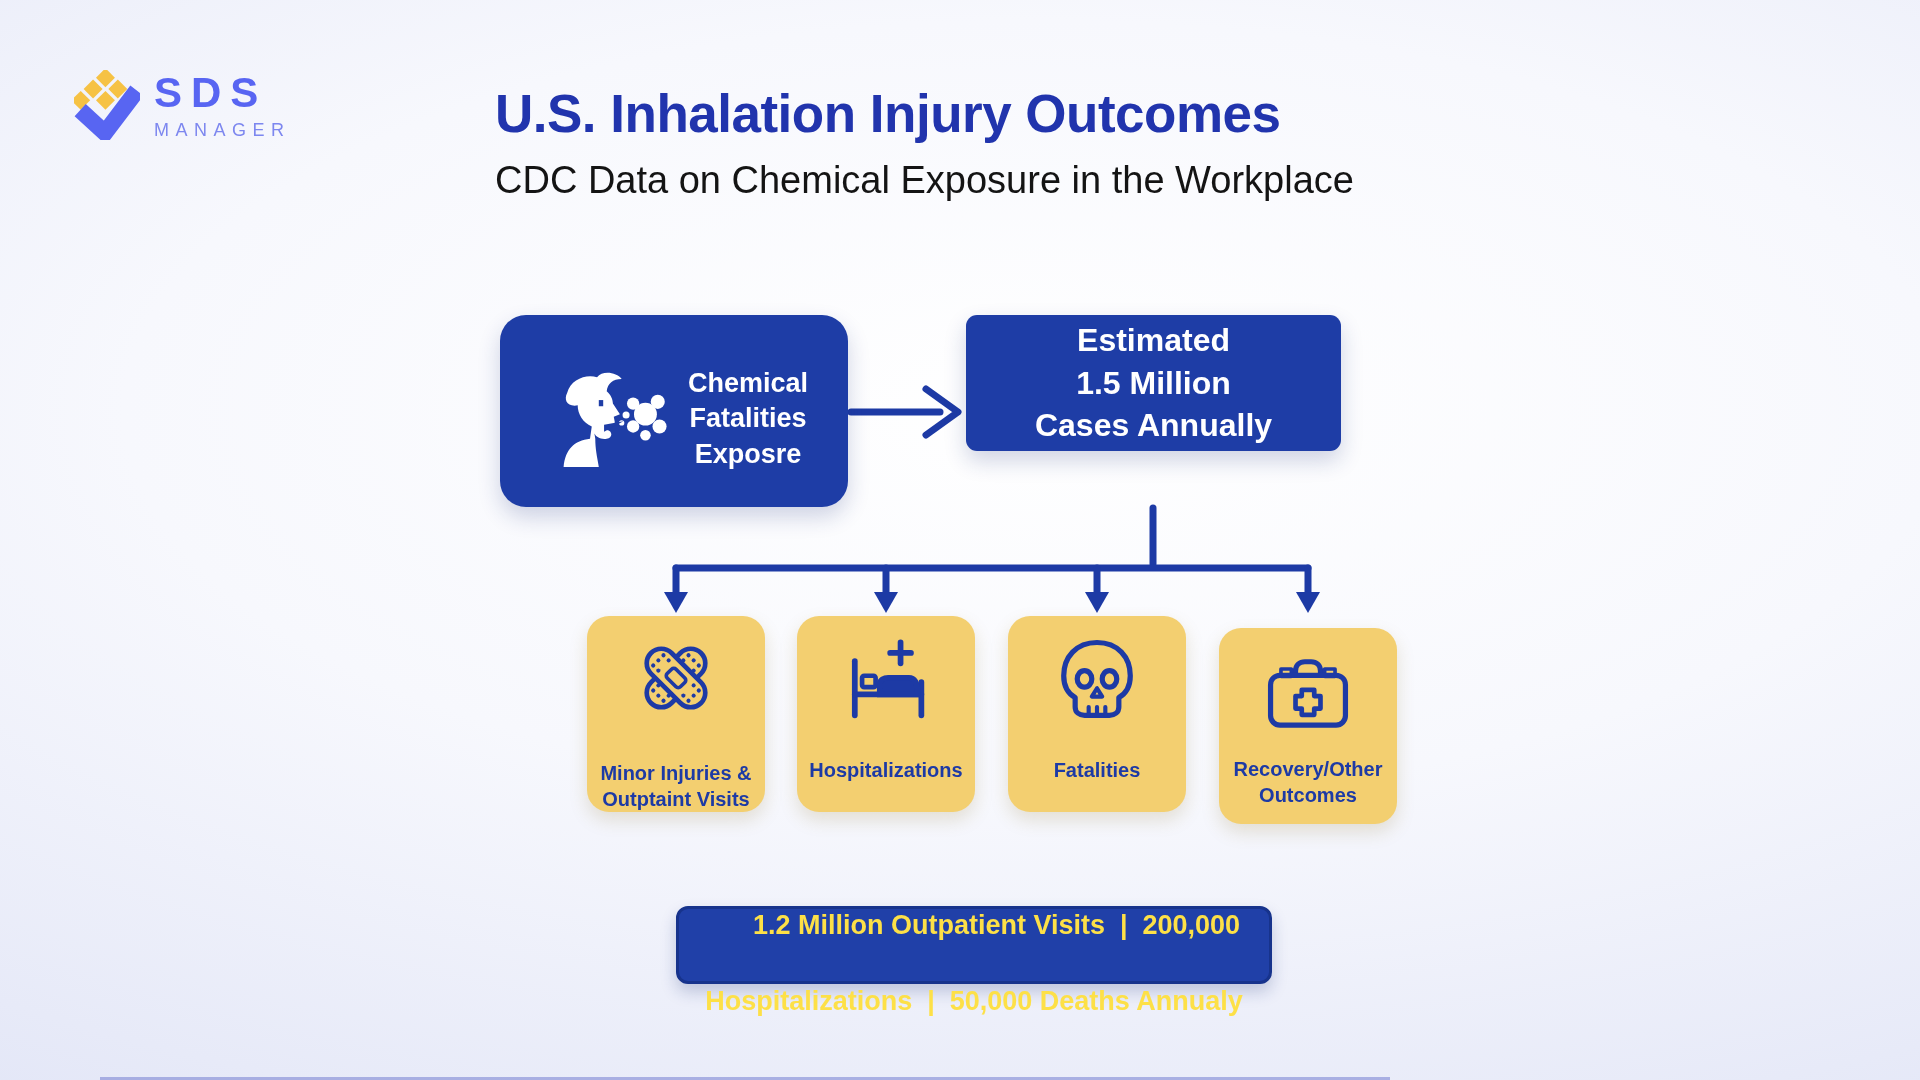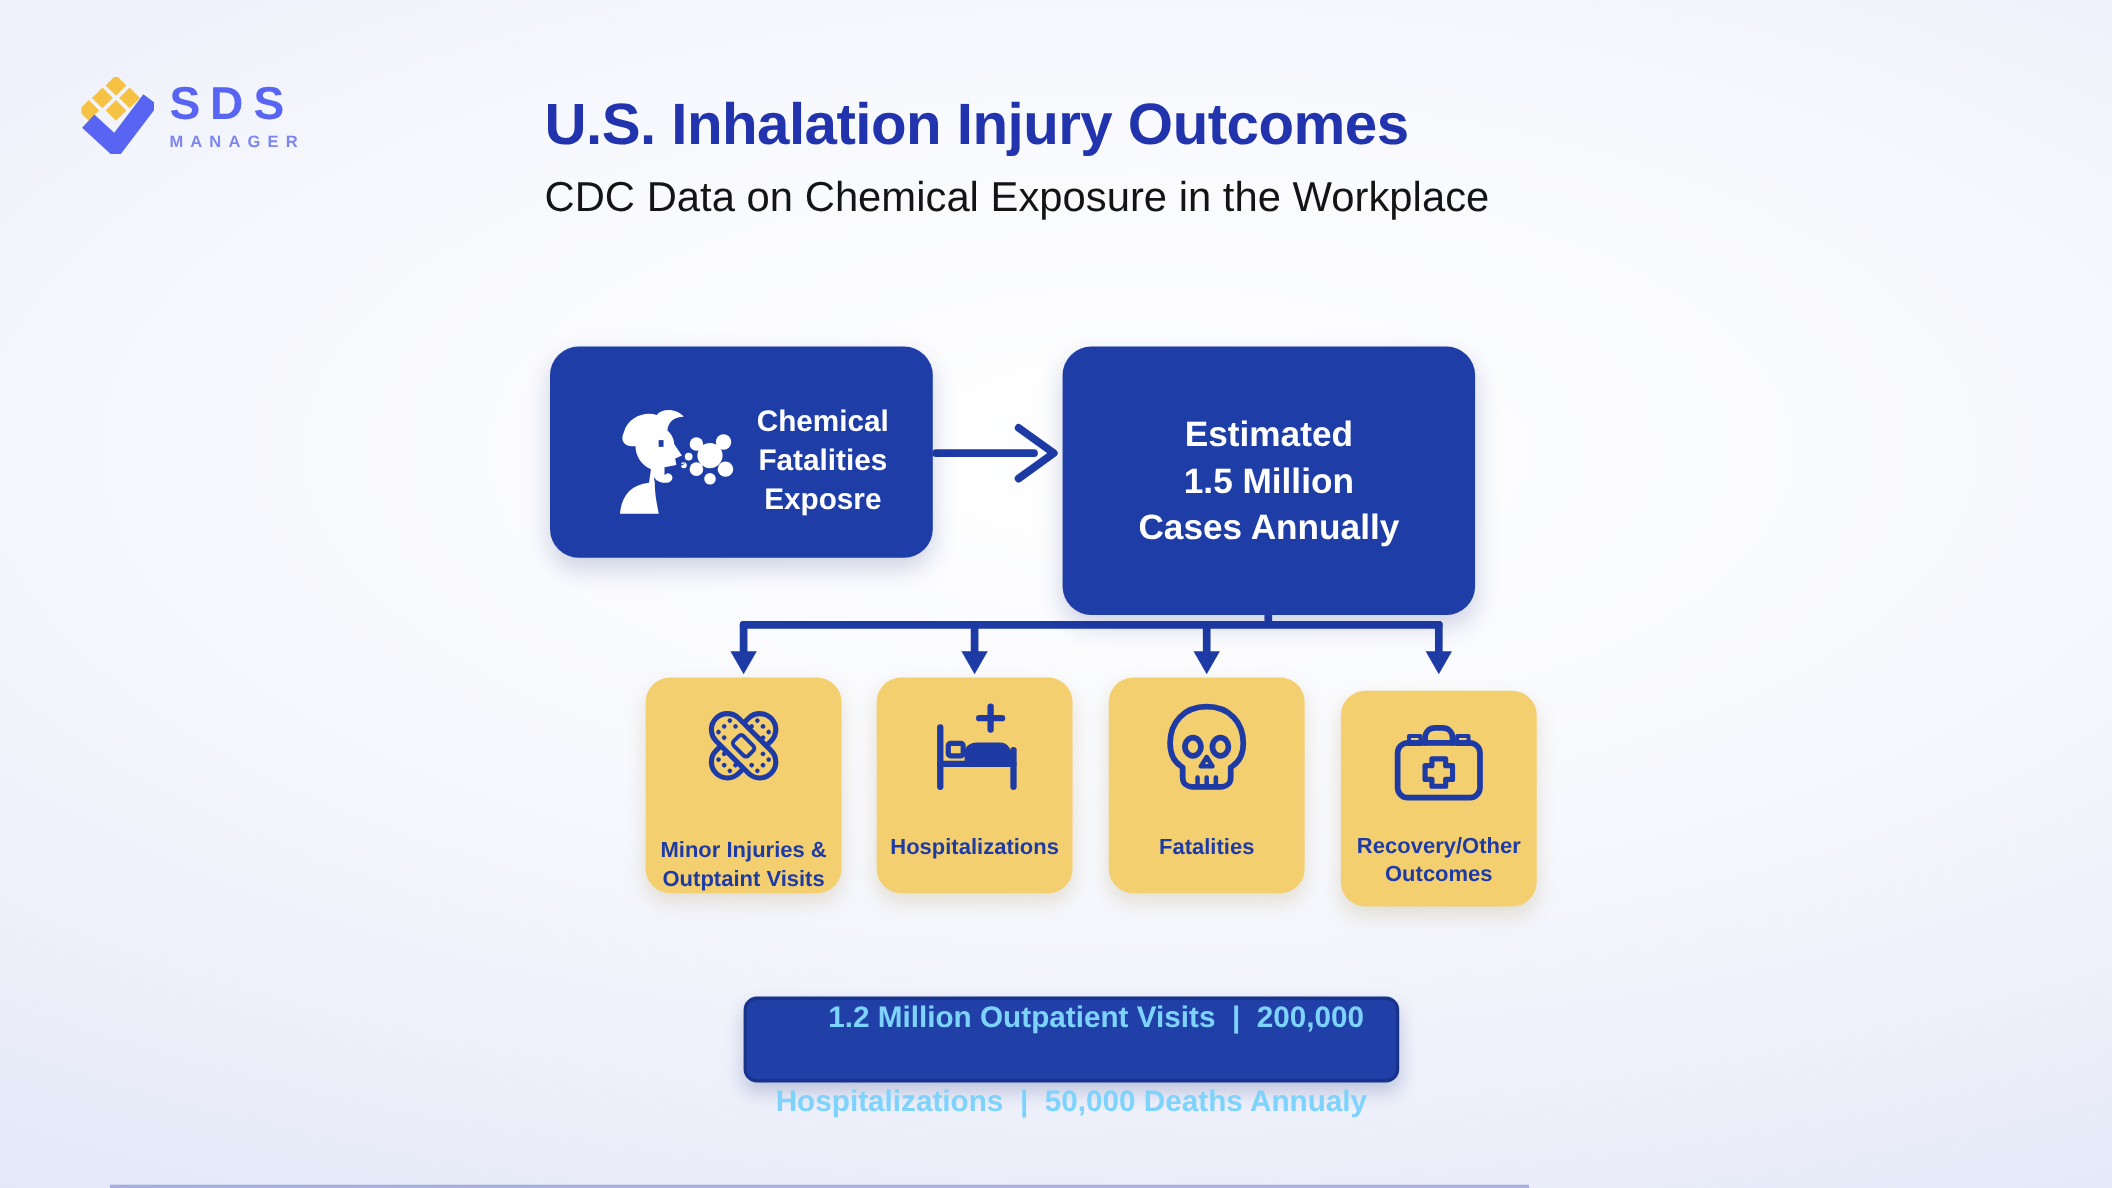--- a/index.html
+++ b/index.html
@@ -9,37 +9,37 @@
   .stage{
     position:relative; width:1920px; height:1080px; overflow:hidden;
     background:
       radial-gradient(125% 95% at 54% 38%, #ffffff 0%, #f7f8fd 38%, #e7eaf8 72%, #d9def5 100%);
   }
 
   
   .logo{ position:absolute; left:74px; top:70px; display:flex; align-items:center; gap:14px; }
   .logo-icon{ width:66px; height:70px; }
   .logo-text .brand{ font-size:42px; font-weight:800; letter-spacing:9px; color:#5865f2; line-height:1; }
-  .logo-text .sub{ font-size:15px; font-weight:700; letter-spacing:6.5px; color:#7d87ef; margin-top:7px; line-height:1; }
+  .logo-text .sub{ font-size:18px; font-weight:400; letter-spacing:6.5px; color:#7d87ef; margin-top:7px; line-height:1; }
 
   
   .header{ position:absolute; left:495px; top:84px; }
   .title{ font-size:53px; font-weight:700; color:#2134ad; line-height:1.15; letter-spacing:-0.5px; }
   .subtitle{ font-size:38px; font-weight:400; color:#141414; margin-top:14px; }
 
   
   .blue-box{
     position:absolute; background:#1e3da6; border-radius:26px; color:#ffffff;
     box-shadow:0 10px 22px rgba(25,45,120,.20);
     display:flex; align-items:center; justify-content:center;
   }
   .box-source{ left:500px; top:315px; width:348px; height:192px; gap:10px; padding:16px 18px 0 24px; }
   .box-source .person{ width:132px; height:112px; flex:0 0 auto; }
   .box-source .lines{ text-align:center; font-size:27px; font-weight:700; line-height:1.32; }
-  .box-estimate{ left:966px; top:315px; width:375px; height:244px; }
+  .box-estimate{ left:966px; top:315px; width:375px; height:136px;border-radius:11px; }
   .box-estimate .lines{ text-align:center; font-size:32px; font-weight:700; line-height:1.34; }
   .blue-box .lines span{ display:block; }
 
   
   .card{
     position:absolute; top:616px; width:178px; height:196px;
     background:#f3cf70; border-radius:22px;
     box-shadow:0 8px 18px rgba(140,110,30,.18);
     display:flex; flex-direction:column; align-items:center;
   }
@@ -53,21 +53,21 @@
 
   
   .overlay{ position:absolute; left:0; top:0; width:1920px; height:1080px; pointer-events:none; }
 
   
   .stat-bar{
     position:absolute; left:676px; top:906px; width:596px; height:78px;
     background:#2040a8; border:3px solid #17338c; border-radius:12px;
     box-shadow:0 8px 16px rgba(25,45,120,.22);
     display:flex; flex-direction:column; align-items:center; justify-content:center;
-    color:#7dd3fc; font-size:27px; line-height:1.4;
+    color:#fde047; font-size:27px; line-height:1.4;
   }
   .stat-bar .bar-line{ white-space:pre-wrap; }
   .w800{ font-weight:800; } .w600{ font-weight:600; } .w700{ font-weight:700; }
 
   .bottom-line{ position:absolute; left:100px; bottom:0; width:1290px; height:3px; background:#5a67c8; opacity:.45; }
 </style>
 </head>
 <body>
 
 <div class="stage">

